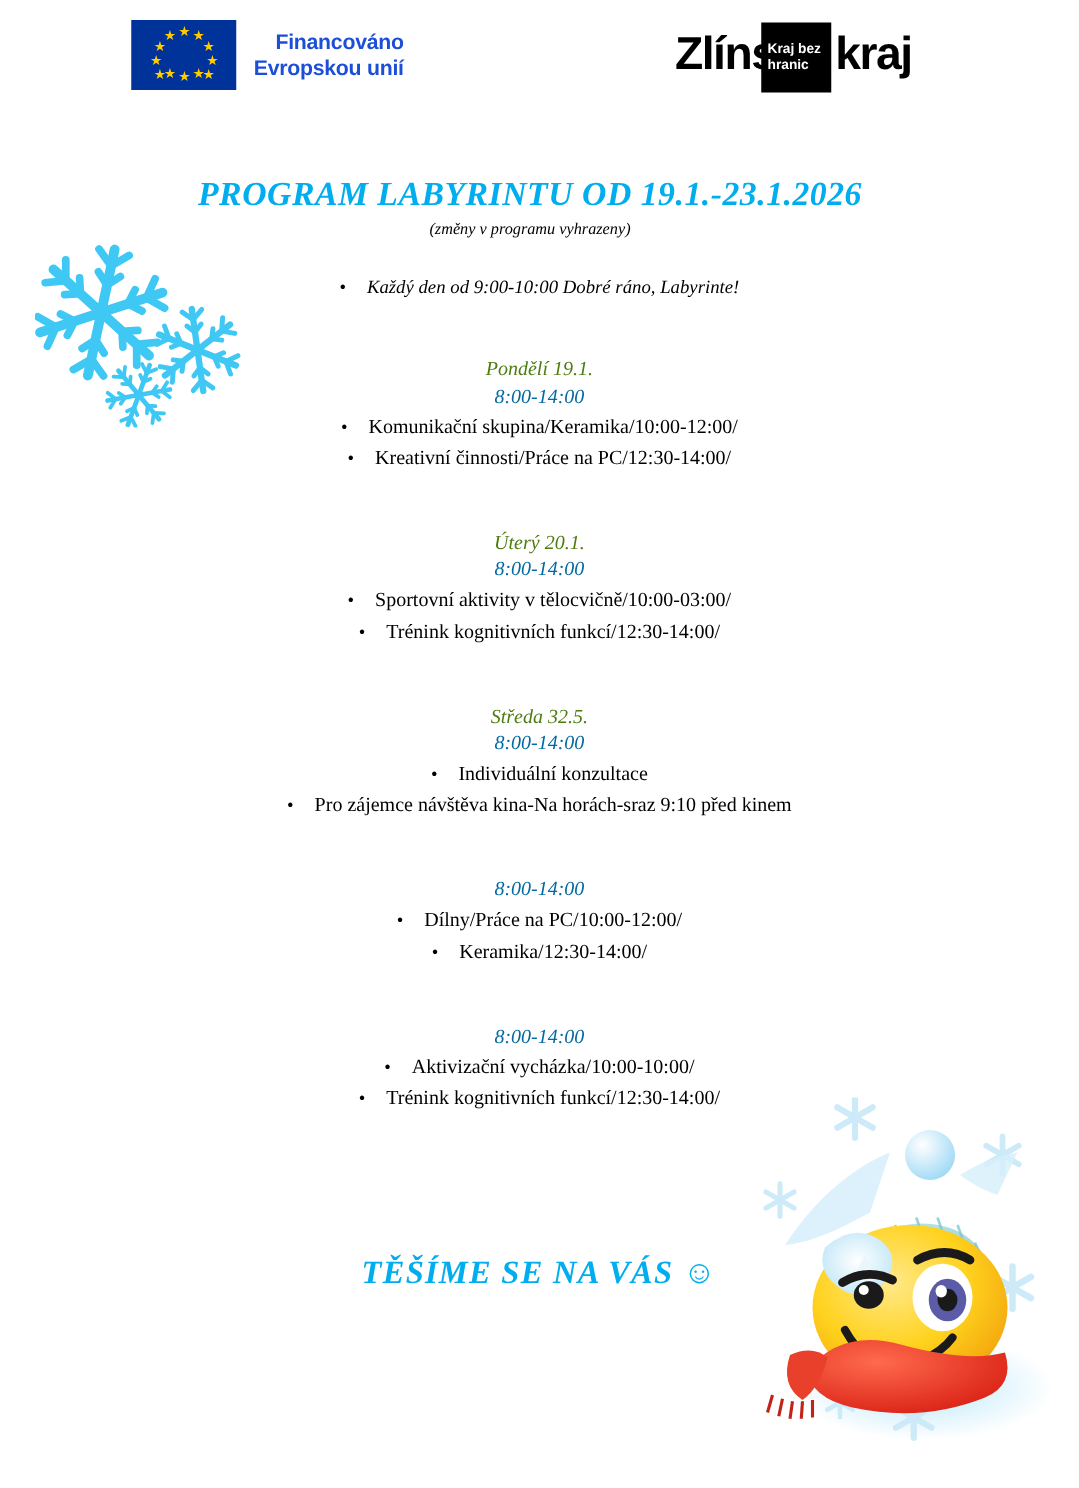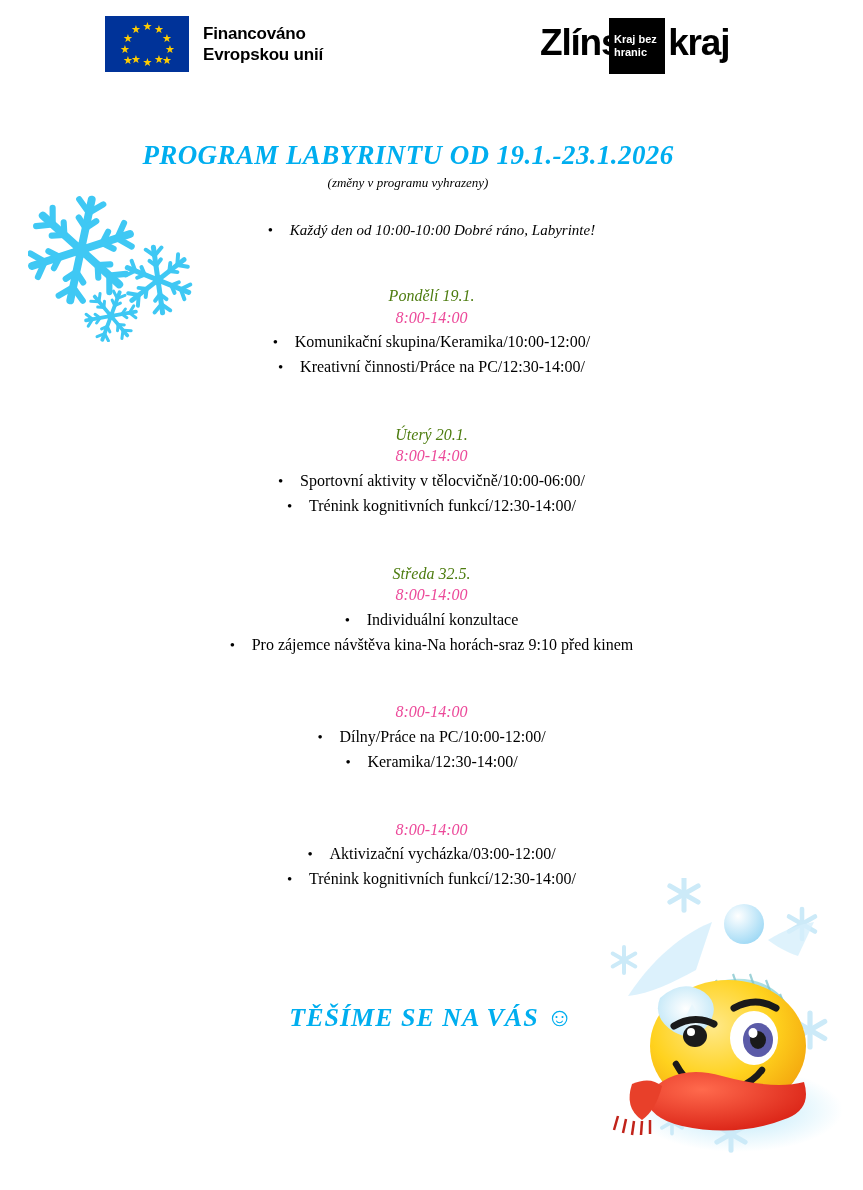--- a/index.html
+++ b/index.html
@@ -47,26 +47,27 @@
     position: absolute;
     width: 9px;
     height: 9px;
     color: #FFCC00;
     font-size: 11px;
     line-height: 9px;
     text-align: center;
   }
   .eu-text {
     font-family: "Liberation Sans", "DejaVu Sans", sans-serif;
-    color: #000000;
+    color: #1d4ed8;
     font-size: 17px;
     font-weight: 700;
     line-height: 1.25;
     letter-spacing: -0.2px;
     white-space: pre-line;
+    text-align: right;
   }
 
   .zk-logo {
     position: absolute;
     left: 540px;
     top: 18px;
     height: 56px;
     width: 200px;
   }
   .zk-word {
@@ -107,21 +108,21 @@
     top: 192px;
     width: 180px;
     height: 150px;
     pointer-events: none;
   }
   .snow-cluster svg { display: block; }
 
   
   .title-wrap {
     position: absolute;
-    left: 0;
+    left: 16px;
     top: 140px;
     width: 816px;
     text-align: center;
   }
   .main-title {
     color: #00AEEF;
     font-size: 27px;
     font-weight: bold;
     font-style: italic;
     letter-spacing: 0.4px;
@@ -170,21 +171,21 @@
     text-align: center;
     margin-top: 44px;
   }
   .day-name {
     color: #4d7c0f;
     font-size: 16px;
     font-style: italic;
     line-height: 1.35;
   }
   .day-hours {
-    color: #ec4899;
+    color: #0369a1;
     font-size: 16px;
     font-style: italic;
     line-height: 1.35;
   }
   .day-items {
     margin-top: 2px;
   }
   .day-item {
     font-size: 16px;
     color: #000000;
@@ -308,42 +309,42 @@
   </div>
 
   <div class="title-wrap">
     <div class="main-title">PROGRAM LABYRINTU OD 19.1.-23.1.2026</div>
     <div class="subtitle">(změny v programu vyhrazeny)</div>
   </div>
 
   <div class="content">
 
     <div class="intro-line">
-      <span class="bullet">Každý den od 10:00-10:00 Dobré ráno, Labyrinte!</span>
+      <span class="bullet">Každý den od 9:00-10:00 Dobré ráno, Labyrinte!</span>
     </div>
 
     <div class="day-block">
       <div class="day-name">Pondělí 19.1.</div>
       <div class="day-hours">8:00-14:00</div>
       <div class="day-items">
         <div class="day-item">
           <span class="bullet">Komunikační skupina/Keramika/10:00-12:00/</span>
         </div>
         <div class="day-item">
           <span class="bullet">Kreativní činnosti/Práce na PC/12:30-14:00/</span>
         </div>
       </div>
     </div>
 
     <div class="day-block">
       <div class="day-name">Úterý 20.1.</div>
       <div class="day-hours">8:00-14:00</div>
       <div class="day-items">
         <div class="day-item">
-          <span class="bullet">Sportovní aktivity v tělocvičně/10:00-06:00/</span>
+          <span class="bullet">Sportovní aktivity v tělocvičně/10:00-03:00/</span>
         </div>
         <div class="day-item">
           <span class="bullet">Trénink kognitivních funkcí/12:30-14:00/</span>
         </div>
       </div>
     </div>
 
     <div class="day-block">
       <div class="day-name">Středa 32.5.</div>
       <div class="day-hours">8:00-14:00</div>
@@ -366,21 +367,21 @@
         <div class="day-item">
           <span class="bullet">Keramika/12:30-14:00/</span>
         </div>
       </div>
     </div>
 
     <div class="day-block">
       <div class="day-hours">8:00-14:00</div>
       <div class="day-items">
         <div class="day-item">
-          <span class="bullet">Aktivizační vycházka/03:00-12:00/</span>
+          <span class="bullet">Aktivizační vycházka/10:00-10:00/</span>
         </div>
         <div class="day-item">
           <span class="bullet">Trénink kognitivních funkcí/12:30-14:00/</span>
         </div>
       </div>
     </div>
 
   </div>
 
   <div class="closing">

